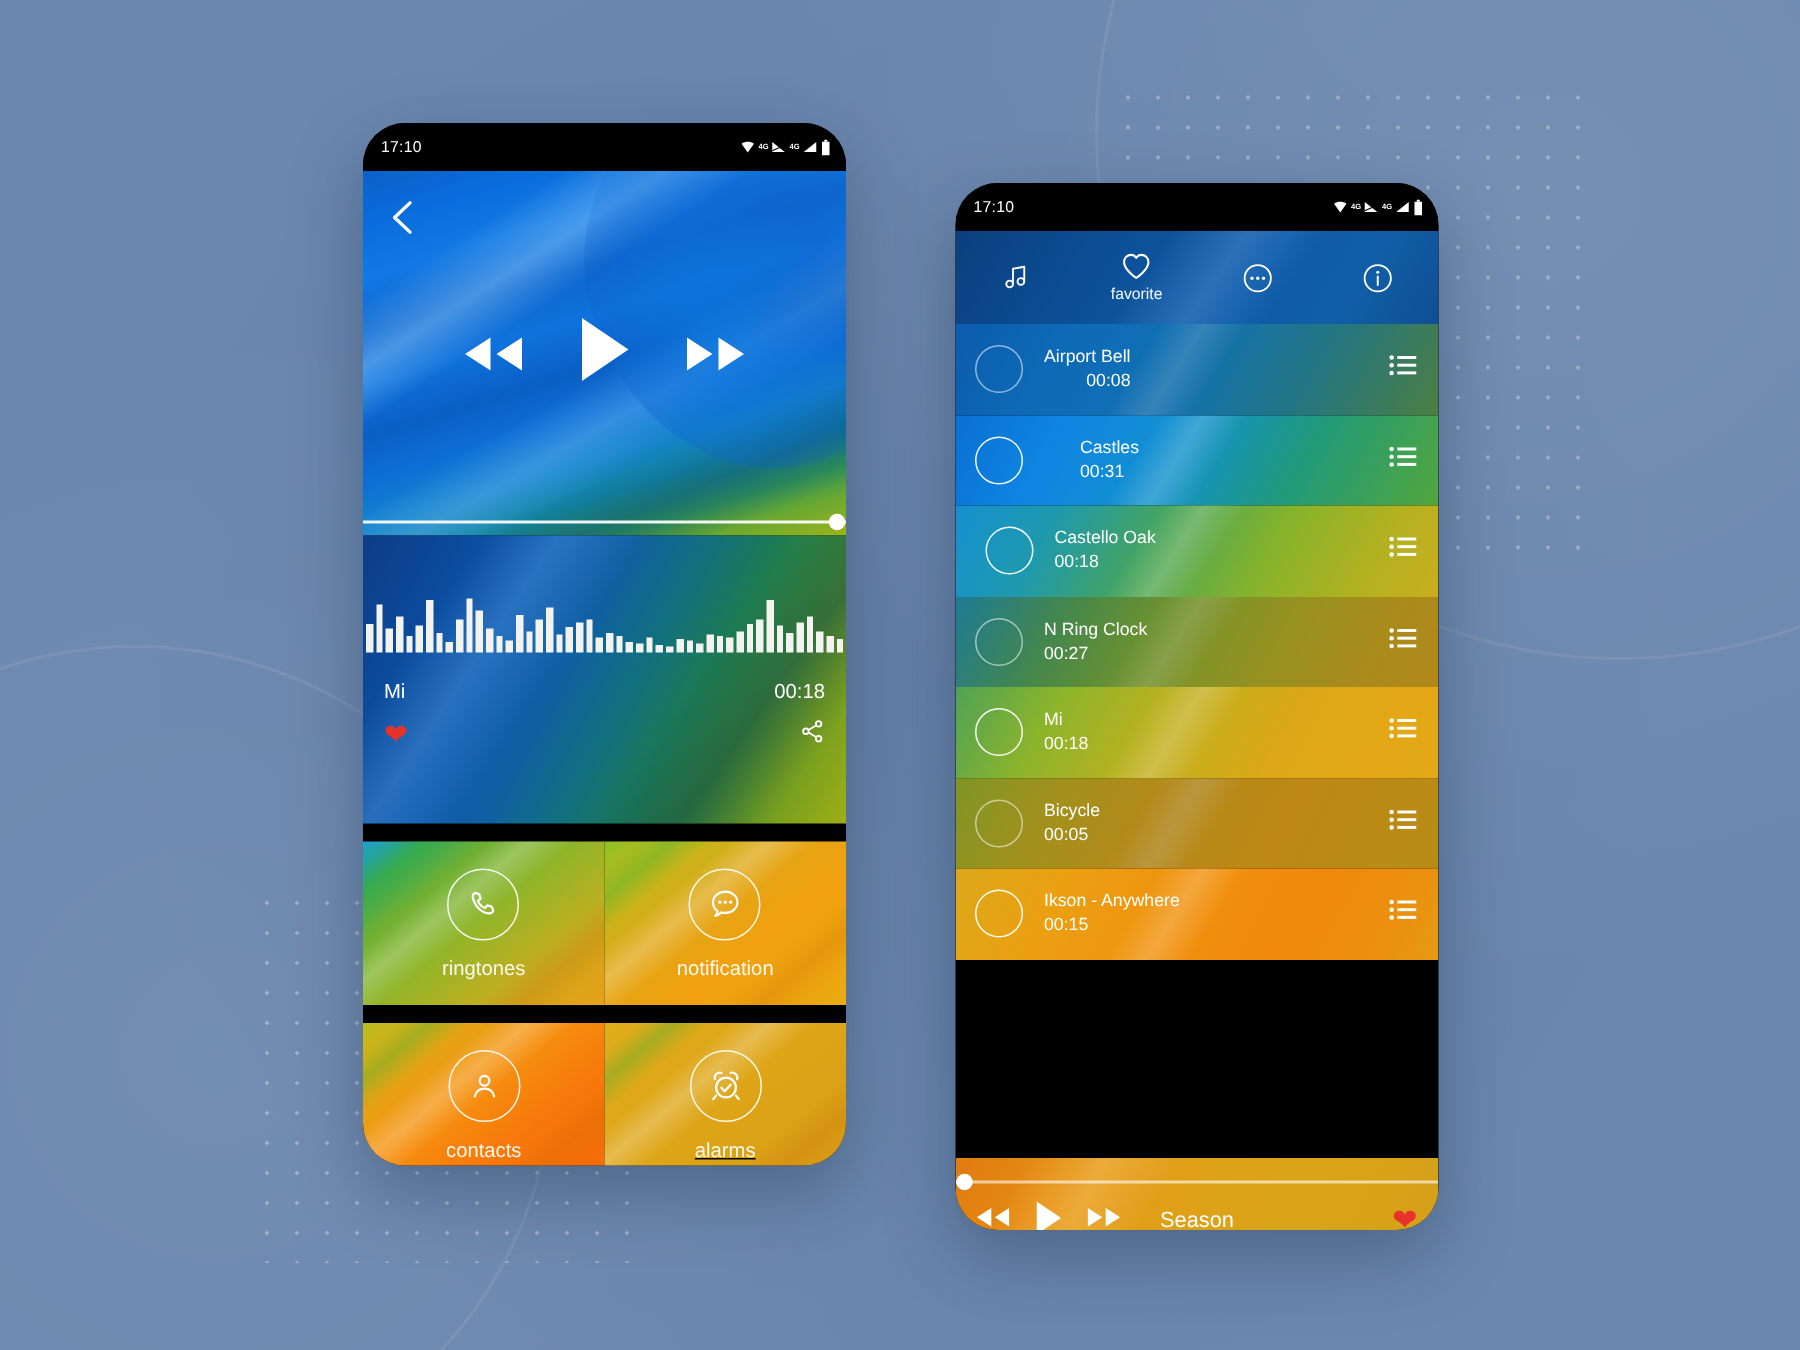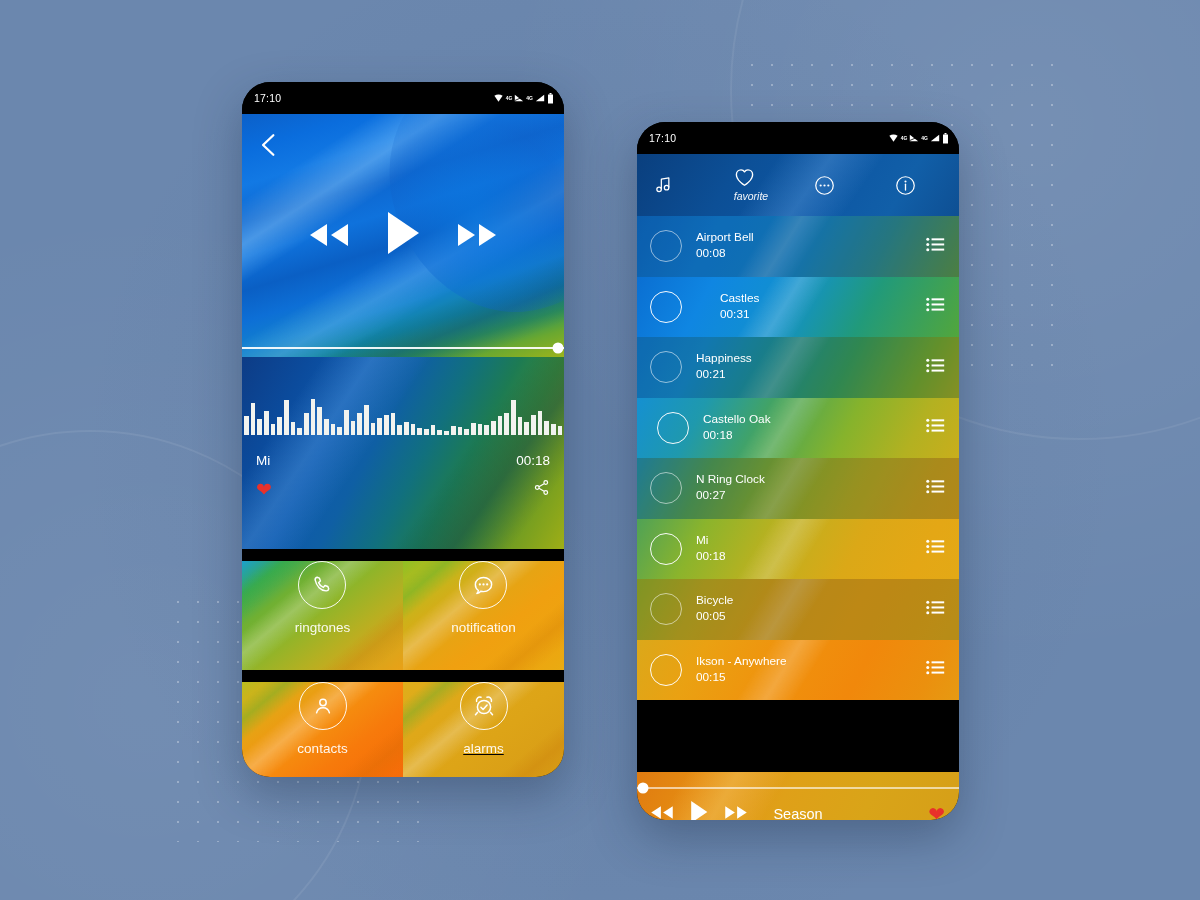--- a/index.html
+++ b/index.html
@@ -150,21 +150,21 @@
   .heart-red { color: #e8312a; font-size: 19px; line-height: 1; cursor: pointer; }
 
   
   .tiles {
     position: absolute; left: 0; top: 435px; width: 100%; bottom: 0;
     display: grid; grid-template-columns: 1fr 1fr; grid-template-rows: 1fr 1fr;
     overflow: hidden;
   }
   .tile {
     position: relative; display: flex; flex-direction: column;
-    align-items: center; justify-content: flex-start; gap: 12px;
+    align-items: center; justify-content: center; gap: 12px;
     cursor: pointer; overflow: hidden; margin-top: 12px;
   }
   .tile-inner { position: relative; z-index: 3; display: flex; flex-direction: column; align-items: center; gap: 11px; }
   .tile-icon {
     width: 48px; height: 48px; border-radius: 50%;
     border: 1.7px solid rgba(255,255,255,0.92);
     display: flex; align-items: center; justify-content: center;
   }
   .tile-label { color: rgba(255,255,255,0.93); font-size: 13.5px; }
 
@@ -189,22 +189,22 @@
     display: flex; align-items: center; justify-content: space-around;
     background: linear-gradient(120deg,#0a3f7e 0%, #0c4f96 30%, #0d57a4 58%, #115fa8 80%, #0e4f93 100%);
     overflow: hidden;
   }
   .p2-toolbar::before {
     content: ""; position: absolute; inset: -40%;
     background: linear-gradient(125deg, rgba(255,255,255,0.00) 44%, rgba(130,190,250,0.26) 52%, rgba(255,255,255,0.00) 60%);
   }
   .tb-item {
     position: relative; z-index: 3; cursor: pointer;
-    display: flex; flex-direction: column; align-items: flex-start; gap: 3px;
-    color: #fff; min-width: 48px; font-style: italic;
+    display: flex; flex-direction: column; align-items: center; gap: 3px;
+    color: #fff; min-width: 48px;
   }
   .tb-label { font-size: 10.5px; color: rgba(255,255,255,0.95); }
 
   .tracklist { position: relative; z-index: 2; }
   .track {
     position: relative; height: 60.5px; display: flex; align-items: center;
     padding: 0 14px 0 13px; cursor: pointer; overflow: hidden;
   }
   .track::after {
     content: ""; position: absolute; inset: 0; z-index: 1;
@@ -492,21 +492,21 @@
       <span class="tb-item">
         <svg width="21" height="21" viewBox="0 0 24 24">
           <circle cx="12" cy="12" r="10" fill="none" stroke="#fff" stroke-width="1.4"></circle>
           <circle cx="12" cy="7.4" r="1.2" fill="#fff"></circle>
           <path d="M12 10.6v6.6" stroke="#fff" stroke-width="1.5" stroke-linecap="round"></path>
         </svg>
       </span>
     </div>
 
     <div class="tracklist" id="p2-tracklist">
-        <div class="track dim" style="background: linear-gradient(122deg, rgba(255, 255, 255, 0) 38%, rgba(255, 255, 255, 0.2) 46%, rgba(255, 255, 255, 0) 54%), linear-gradient(118deg, rgb(12, 111, 207) 0%, rgb(15, 130, 221) 24%, rgb(19, 137, 214) 48%, rgb(45, 143, 150) 74%, rgb(93, 154, 74) 100%);">
+        <div class="track dim" style="background: linear-gradient(122deg, rgba(255, 255, 255, 0) 38%, rgba(255, 255, 255, 0.2) 46%, rgba(255, 255, 255, 0) 54%), linear-gradient(118deg, rgb(12, 111, 207) 0%, rgb(15, 130, 221) 24%, rgb(19, 137, 214) 48%, rgb(45, 143, 150) 74%, rgb(93, 154, 74) 100%); text-align: right;">
           <span class="tk-play">
             <svg class="tri" width="12" height="14" viewBox="0 0 38 46">
               <path d="M6 3l28 20L6 43z" fill="#fff"></path>
             </svg>
           </span>
           <span class="tk-text">
             <div class="tk-title">Airport Bell</div>
             <div class="tk-time">00:08</div>
           </span>
           <span class="tk-menu"><svg width="19" height="15" viewBox="0 0 24 19">
@@ -530,134 +530,115 @@
           </span>
           <span class="tk-menu"><svg width="19" height="15" viewBox="0 0 24 19">
               <circle cx="2.2" cy="3" r="1.9" fill="#fff"></circle>
               <rect x="7" y="1.7" width="16" height="2.5" fill="#fff"></rect>
               <circle cx="2.2" cy="9.5" r="1.9" fill="#fff"></circle>
               <rect x="7" y="8.2" width="16" height="2.5" fill="#fff"></rect>
               <circle cx="2.2" cy="16" r="1.9" fill="#fff"></circle>
               <rect x="7" y="14.7" width="16" height="2.5" fill="#fff"></rect>
             </svg></span>
         </div>
-        <div class="track dim" style="background: linear-gradient(122deg, rgba(255, 255, 255, 0) 38%, rgba(255, 255, 255, 0.2) 46%, rgba(255, 255, 255, 0) 54%), linear-gradient(118deg, rgb(15, 127, 214) 0%, rgb(20, 144, 212) 20%, rgb(31, 154, 154) 42%, rgb(58, 164, 92) 64%, rgb(121, 176, 46) 86%, rgb(165, 176, 36) 100%);">
+        <div class="track" style="background: linear-gradient(122deg, rgba(255, 255, 255, 0) 38%, rgba(255, 255, 255, 0.2) 46%, rgba(255, 255, 255, 0) 54%), linear-gradient(118deg, rgb(21, 144, 209) 0%, rgb(31, 153, 173) 20%, rgb(73, 165, 88) 42%, rgb(134, 179, 44) 64%, rgb(179, 177, 33) 84%, rgb(201, 174, 28) 100%); padding-left: 20px;">
           <span class="tk-play">
             <svg class="tri" width="12" height="14" viewBox="0 0 38 46">
               <path d="M6 3l28 20L6 43z" fill="#fff"></path>
             </svg>
           </span>
           <span class="tk-text">
-            <div class="tk-title">Happiness</div>
-            <div class="tk-time">00:21</div>
+            <div class="tk-title">Castello Oak</div>
+            <div class="tk-time">00:18</div>
           </span>
           <span class="tk-menu"><svg width="19" height="15" viewBox="0 0 24 19">
               <circle cx="2.2" cy="3" r="1.9" fill="#fff"></circle>
               <rect x="7" y="1.7" width="16" height="2.5" fill="#fff"></rect>
               <circle cx="2.2" cy="9.5" r="1.9" fill="#fff"></circle>
               <rect x="7" y="8.2" width="16" height="2.5" fill="#fff"></rect>
               <circle cx="2.2" cy="16" r="1.9" fill="#fff"></circle>
               <rect x="7" y="14.7" width="16" height="2.5" fill="#fff"></rect>
             </svg></span>
         </div>
-        <div class="track" style="background: linear-gradient(122deg, rgba(255, 255, 255, 0) 38%, rgba(255, 255, 255, 0.2) 46%, rgba(255, 255, 255, 0) 54%), linear-gradient(118deg, rgb(21, 144, 209) 0%, rgb(31, 153, 173) 20%, rgb(73, 165, 88) 42%, rgb(134, 179, 44) 64%, rgb(179, 177, 33) 84%, rgb(201, 174, 28) 100%); padding-left: 20px;">
+        <div class="track dim" style="background: linear-gradient(122deg, rgba(255, 255, 255, 0) 38%, rgba(255, 255, 255, 0.2) 46%, rgba(255, 255, 255, 0) 54%), linear-gradient(118deg, rgb(35, 149, 178) 0%, rgb(84, 164, 87) 22%, rgb(143, 180, 43) 44%, rgb(187, 177, 32) 66%, rgb(211, 168, 26) 86%, rgb(220, 166, 23) 100%);">
           <span class="tk-play">
             <svg class="tri" width="12" height="14" viewBox="0 0 38 46">
               <path d="M6 3l28 20L6 43z" fill="#fff"></path>
             </svg>
           </span>
           <span class="tk-text">
-            <div class="tk-title">Castello Oak</div>
-            <div class="tk-time">00:18</div>
+            <div class="tk-title">N Ring Clock</div>
+            <div class="tk-time">00:27</div>
           </span>
           <span class="tk-menu"><svg width="19" height="15" viewBox="0 0 24 19">
               <circle cx="2.2" cy="3" r="1.9" fill="#fff"></circle>
               <rect x="7" y="1.7" width="16" height="2.5" fill="#fff"></rect>
               <circle cx="2.2" cy="9.5" r="1.9" fill="#fff"></circle>
               <rect x="7" y="8.2" width="16" height="2.5" fill="#fff"></rect>
               <circle cx="2.2" cy="16" r="1.9" fill="#fff"></circle>
               <rect x="7" y="14.7" width="16" height="2.5" fill="#fff"></rect>
             </svg></span>
         </div>
-        <div class="track dim" style="background: linear-gradient(122deg, rgba(255, 255, 255, 0) 38%, rgba(255, 255, 255, 0.2) 46%, rgba(255, 255, 255, 0) 54%), linear-gradient(118deg, rgb(35, 149, 178) 0%, rgb(84, 164, 87) 22%, rgb(143, 180, 43) 44%, rgb(187, 177, 32) 66%, rgb(211, 168, 26) 86%, rgb(220, 166, 23) 100%);">
+        <div class="track" style="background: linear-gradient(122deg, rgba(255, 255, 255, 0) 38%, rgba(255, 255, 255, 0.2) 46%, rgba(255, 255, 255, 0) 54%), linear-gradient(118deg, rgb(79, 162, 86) 0%, rgb(139, 180, 44) 20%, rgb(189, 177, 31) 42%, rgb(219, 168, 23) 66%, rgb(228, 167, 21) 86%, rgb(227, 169, 22) 100%);">
           <span class="tk-play">
             <svg class="tri" width="12" height="14" viewBox="0 0 38 46">
               <path d="M6 3l28 20L6 43z" fill="#fff"></path>
             </svg>
           </span>
           <span class="tk-text">
-            <div class="tk-title">N Ring Clock</div>
-            <div class="tk-time">00:27</div>
+            <div class="tk-title">Mi</div>
+            <div class="tk-time">00:18</div>
           </span>
           <span class="tk-menu"><svg width="19" height="15" viewBox="0 0 24 19">
               <circle cx="2.2" cy="3" r="1.9" fill="#fff"></circle>
               <rect x="7" y="1.7" width="16" height="2.5" fill="#fff"></rect>
               <circle cx="2.2" cy="9.5" r="1.9" fill="#fff"></circle>
               <rect x="7" y="8.2" width="16" height="2.5" fill="#fff"></rect>
               <circle cx="2.2" cy="16" r="1.9" fill="#fff"></circle>
               <rect x="7" y="14.7" width="16" height="2.5" fill="#fff"></rect>
             </svg></span>
         </div>
-        <div class="track" style="background: linear-gradient(122deg, rgba(255, 255, 255, 0) 38%, rgba(255, 255, 255, 0.2) 46%, rgba(255, 255, 255, 0) 54%), linear-gradient(118deg, rgb(79, 162, 86) 0%, rgb(139, 180, 44) 20%, rgb(189, 177, 31) 42%, rgb(219, 168, 23) 66%, rgb(228, 167, 21) 86%, rgb(227, 169, 22) 100%);">
+        <div class="track dim" style="background: linear-gradient(122deg, rgba(255, 255, 255, 0) 38%, rgba(255, 255, 255, 0.2) 46%, rgba(255, 255, 255, 0) 54%), linear-gradient(118deg, rgb(156, 182, 38) 0%, rgb(200, 176, 28) 20%, rgb(224, 166, 22) 42%, rgb(234, 165, 18) 66%, rgb(231, 168, 18) 86%, rgb(226, 171, 21) 100%);">
           <span class="tk-play">
             <svg class="tri" width="12" height="14" viewBox="0 0 38 46">
               <path d="M6 3l28 20L6 43z" fill="#fff"></path>
             </svg>
           </span>
           <span class="tk-text">
-            <div class="tk-title">Mi</div>
-            <div class="tk-time">00:18</div>
+            <div class="tk-title">Bicycle</div>
+            <div class="tk-time">00:05</div>
           </span>
           <span class="tk-menu"><svg width="19" height="15" viewBox="0 0 24 19">
               <circle cx="2.2" cy="3" r="1.9" fill="#fff"></circle>
               <rect x="7" y="1.7" width="16" height="2.5" fill="#fff"></rect>
               <circle cx="2.2" cy="9.5" r="1.9" fill="#fff"></circle>
               <rect x="7" y="8.2" width="16" height="2.5" fill="#fff"></rect>
               <circle cx="2.2" cy="16" r="1.9" fill="#fff"></circle>
               <rect x="7" y="14.7" width="16" height="2.5" fill="#fff"></rect>
             </svg></span>
         </div>
-        <div class="track dim" style="background: linear-gradient(122deg, rgba(255, 255, 255, 0) 38%, rgba(255, 255, 255, 0.2) 46%, rgba(255, 255, 255, 0) 54%), linear-gradient(118deg, rgb(156, 182, 38) 0%, rgb(200, 176, 28) 20%, rgb(224, 166, 22) 42%, rgb(234, 165, 18) 66%, rgb(231, 168, 18) 86%, rgb(226, 171, 21) 100%);">
+        <div class="track" style="background: linear-gradient(122deg, rgba(255, 255, 255, 0) 38%, rgba(255, 255, 255, 0.2) 46%, rgba(255, 255, 255, 0) 54%), linear-gradient(118deg, rgb(219, 168, 26) 0%, rgb(234, 161, 18) 20%, rgb(240, 146, 13) 44%, rgb(241, 136, 11) 68%, rgb(235, 144, 14) 88%, rgb(230, 154, 18) 100%);">
           <span class="tk-play">
             <svg class="tri" width="12" height="14" viewBox="0 0 38 46">
               <path d="M6 3l28 20L6 43z" fill="#fff"></path>
             </svg>
           </span>
           <span class="tk-text">
-            <div class="tk-title">Bicycle</div>
-            <div class="tk-time">00:05</div>
+            <div class="tk-title">Ikson - Anywhere</div>
+            <div class="tk-time">00:15</div>
           </span>
           <span class="tk-menu"><svg width="19" height="15" viewBox="0 0 24 19">
               <circle cx="2.2" cy="3" r="1.9" fill="#fff"></circle>
               <rect x="7" y="1.7" width="16" height="2.5" fill="#fff"></rect>
               <circle cx="2.2" cy="9.5" r="1.9" fill="#fff"></circle>
               <rect x="7" y="8.2" width="16" height="2.5" fill="#fff"></rect>
               <circle cx="2.2" cy="16" r="1.9" fill="#fff"></circle>
               <rect x="7" y="14.7" width="16" height="2.5" fill="#fff"></rect>
             </svg></span>
         </div>
-        <div class="track" style="background: linear-gradient(122deg, rgba(255, 255, 255, 0) 38%, rgba(255, 255, 255, 0.2) 46%, rgba(255, 255, 255, 0) 54%), linear-gradient(118deg, rgb(219, 168, 26) 0%, rgb(234, 161, 18) 20%, rgb(240, 146, 13) 44%, rgb(241, 136, 11) 68%, rgb(235, 144, 14) 88%, rgb(230, 154, 18) 100%);">
-          <span class="tk-play">
-            <svg class="tri" width="12" height="14" viewBox="0 0 38 46">
-              <path d="M6 3l28 20L6 43z" fill="#fff"></path>
-            </svg>
-          </span>
-          <span class="tk-text">
-            <div class="tk-title">Ikson - Anywhere</div>
-            <div class="tk-time">00:15</div>
-          </span>
-          <span class="tk-menu"><svg width="19" height="15" viewBox="0 0 24 19">
-              <circle cx="2.2" cy="3" r="1.9" fill="#fff"></circle>
-              <rect x="7" y="1.7" width="16" height="2.5" fill="#fff"></rect>
-              <circle cx="2.2" cy="9.5" r="1.9" fill="#fff"></circle>
-              <rect x="7" y="8.2" width="16" height="2.5" fill="#fff"></rect>
-              <circle cx="2.2" cy="16" r="1.9" fill="#fff"></circle>
-              <rect x="7" y="14.7" width="16" height="2.5" fill="#fff"></rect>
-            </svg></span>
-        </div>
       </div>
 
     <div class="p2-player">
       <div class="p2-prog">
         <div class="p2-prog-track">
           <div class="progress-thumb" id="p2-thumb" style="left: 2%;"></div>
         </div>
       </div>
       <div class="p2-controls">
         <span class="p2-ctrl-group">

